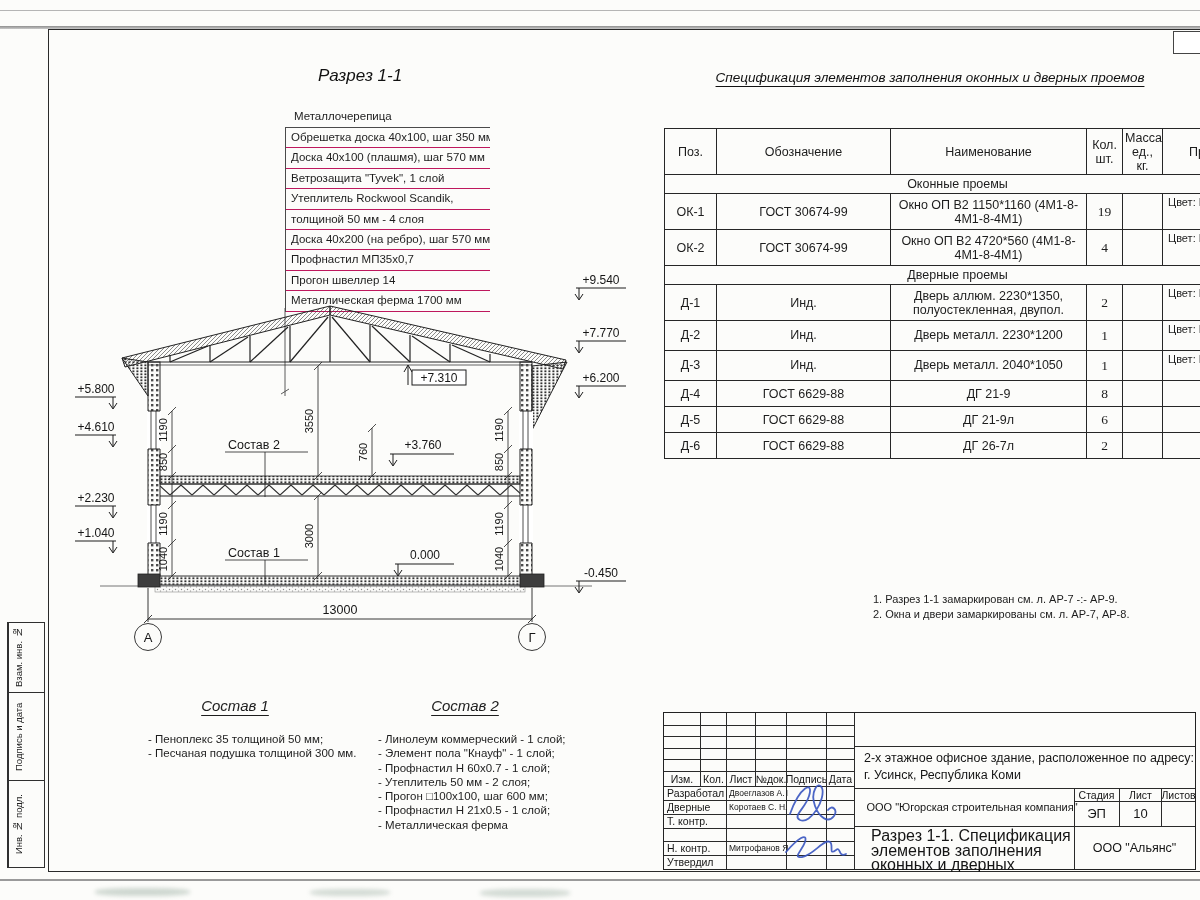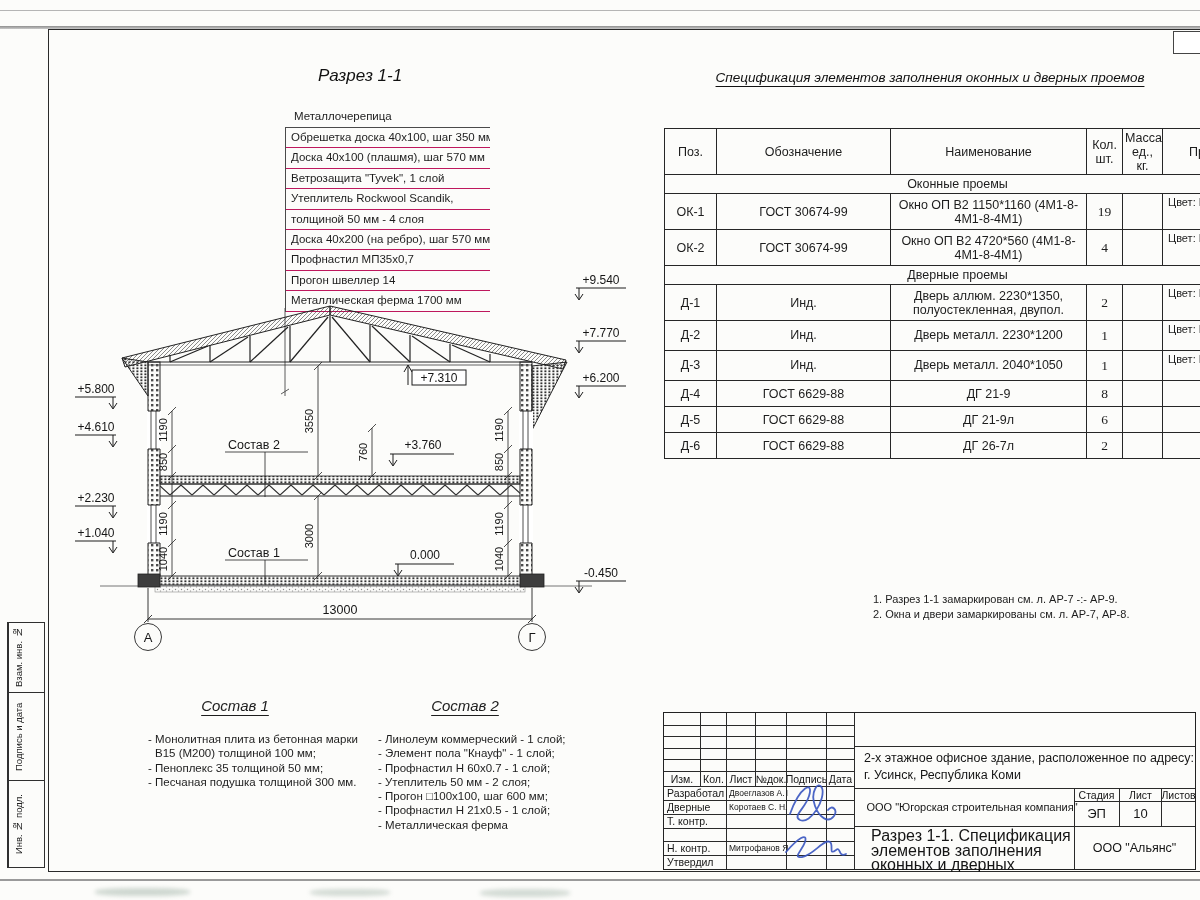--- a/index.html
+++ b/index.html
@@ -414,21 +414,20 @@
 </tbody>
   </table>
 
 <div class="abs notes">
   <div>1. Разрез 1-1 замаркирован см. л. АР-7 -:- АР-9.</div>
   <div>2. Окна и двери замаркированы см. л. АР-7, АР-8.</div>
 </div>
 
 <div class="abs comp-h" style="left:155px;top:697px;width:160px">Состав 1</div>
 <div class="abs comp-list" style="left:148px;top:732px;width:225px">
-  <div>- Монолитная плита из бетонная марки В15 (М200) толщиной 100 мм;</div>
   <div>- Пеноплекс 35 толщиной 50 мм;</div>
   <div>- Песчаная подушка толщиной 300 мм.</div>
 </div>
 <div class="abs comp-h" style="left:385px;top:697px;width:160px">Состав 2</div>
 <div class="abs comp-list" style="left:378px;top:732px;width:200px">
   <div>- Линолеум коммерческий - 1 слой;</div>
   <div>- Элемент пола "Кнауф"  - 1 слой;</div>
   <div>- Профнастил Н 60х0.7  - 1 слой;</div>
   <div>- Утеплитель 50 мм  - 2 слоя;</div>
   <div>- Прогон □100х100, шаг 600 мм;</div>

